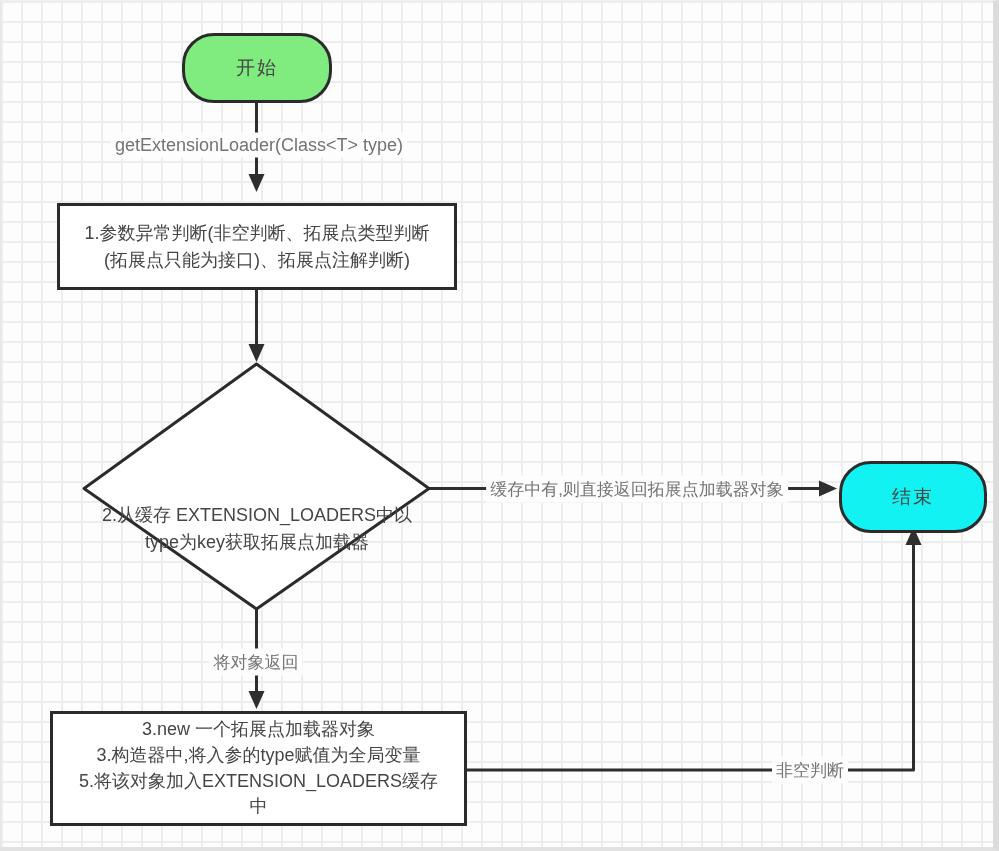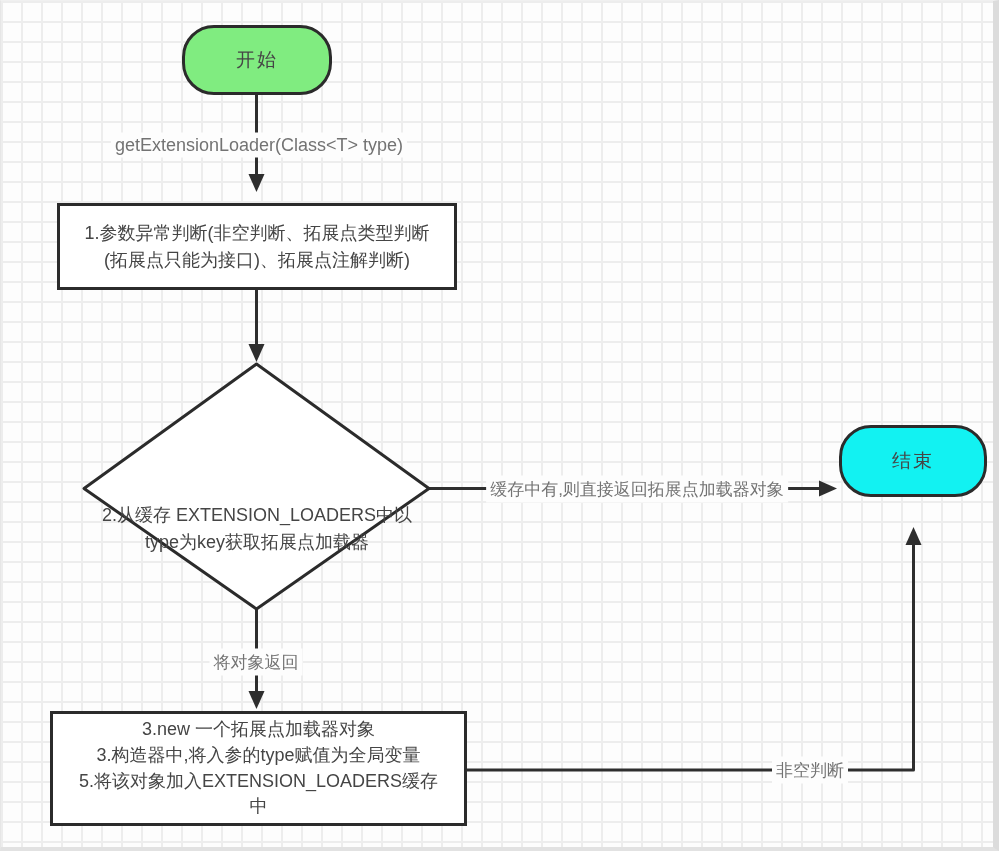--- a/index.html
+++ b/index.html
@@ -35,28 +35,29 @@
     display: flex;
     align-items: center;
     justify-content: center;
     text-align: center;
     color: #454545;
   }
   .terminal {
     border-radius: 32px;
     font-size: 19px;
     letter-spacing: 2px;
+    margin-top: 8px;
   }
   .node-start {
     left: 181px; top: 24px;
     width: 150px; height: 70px;
     background: #80EC80;
   }
   .node-end {
-    left: 838px; top: 424px;
+    left: 838px; top: 452px;
     width: 148px; height: 72px;
     background: #12F2F2;
   }
   .process {
     background: #ffffff;
     font-size: 18px;
     line-height: 1.5;
   }
   .node-step1 {
     left: 56px; top: 193px;

